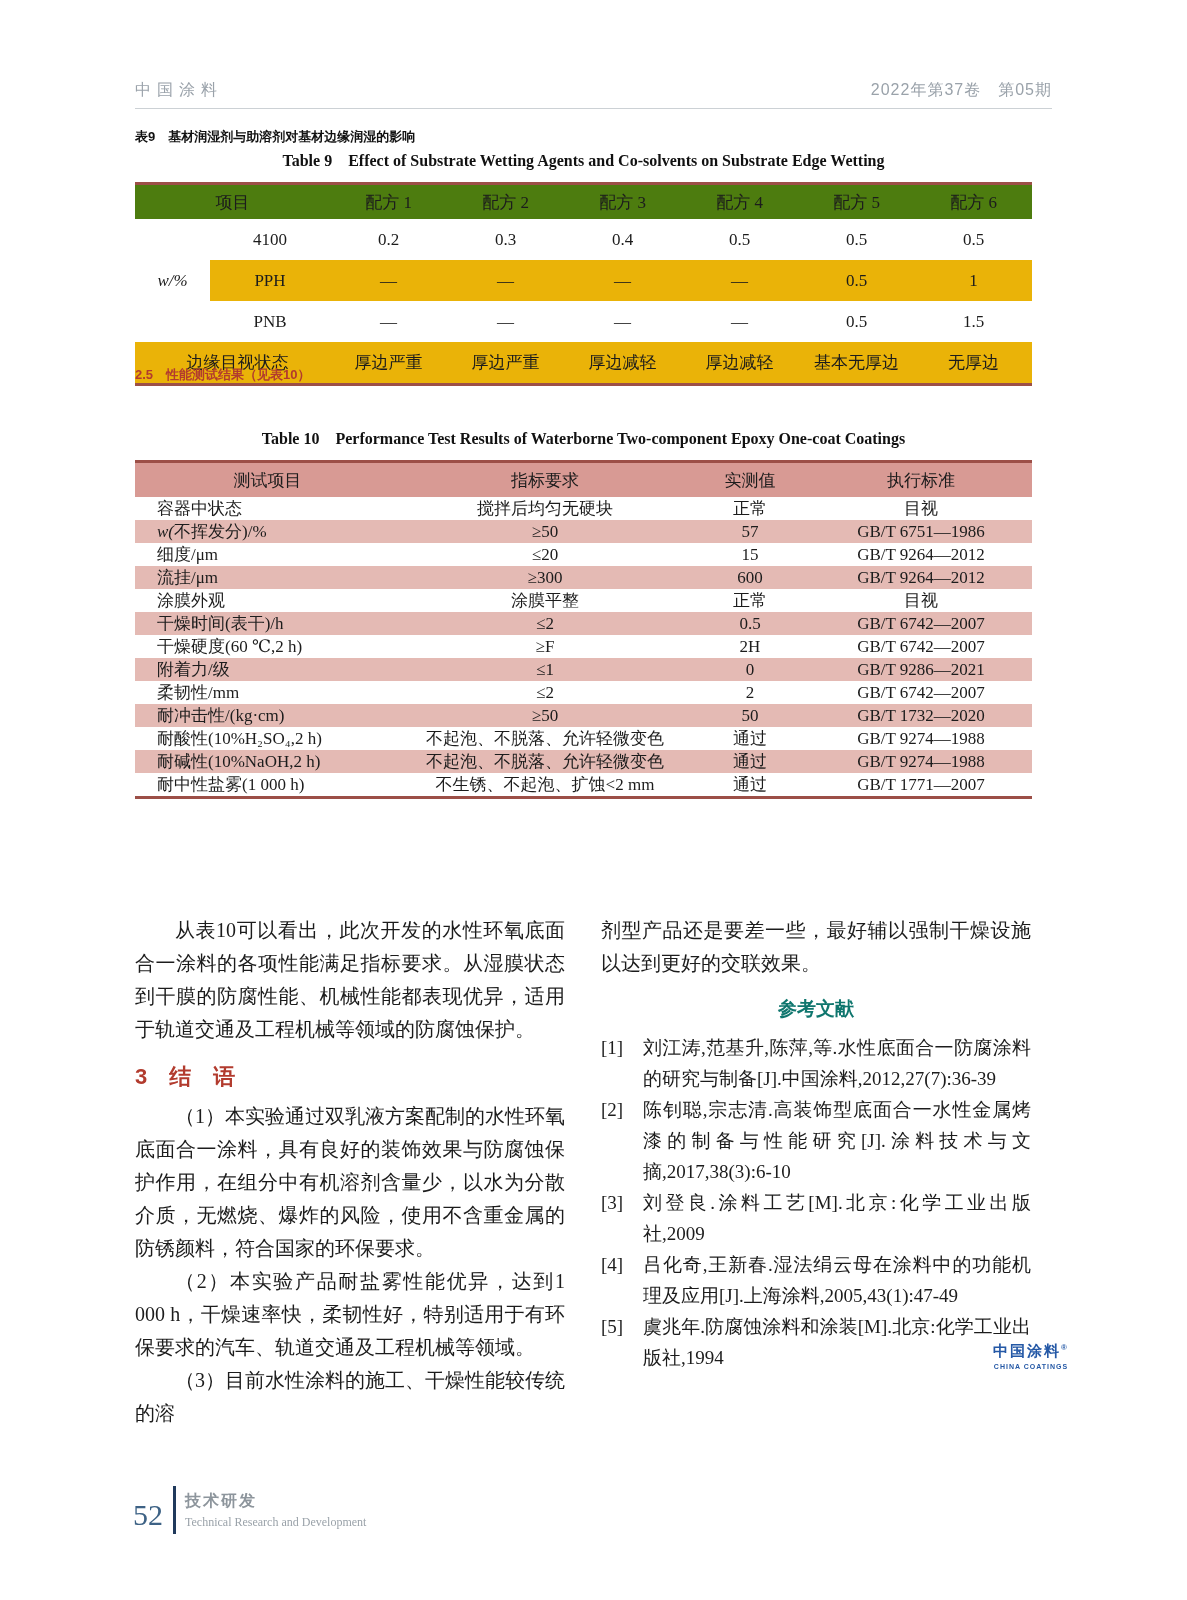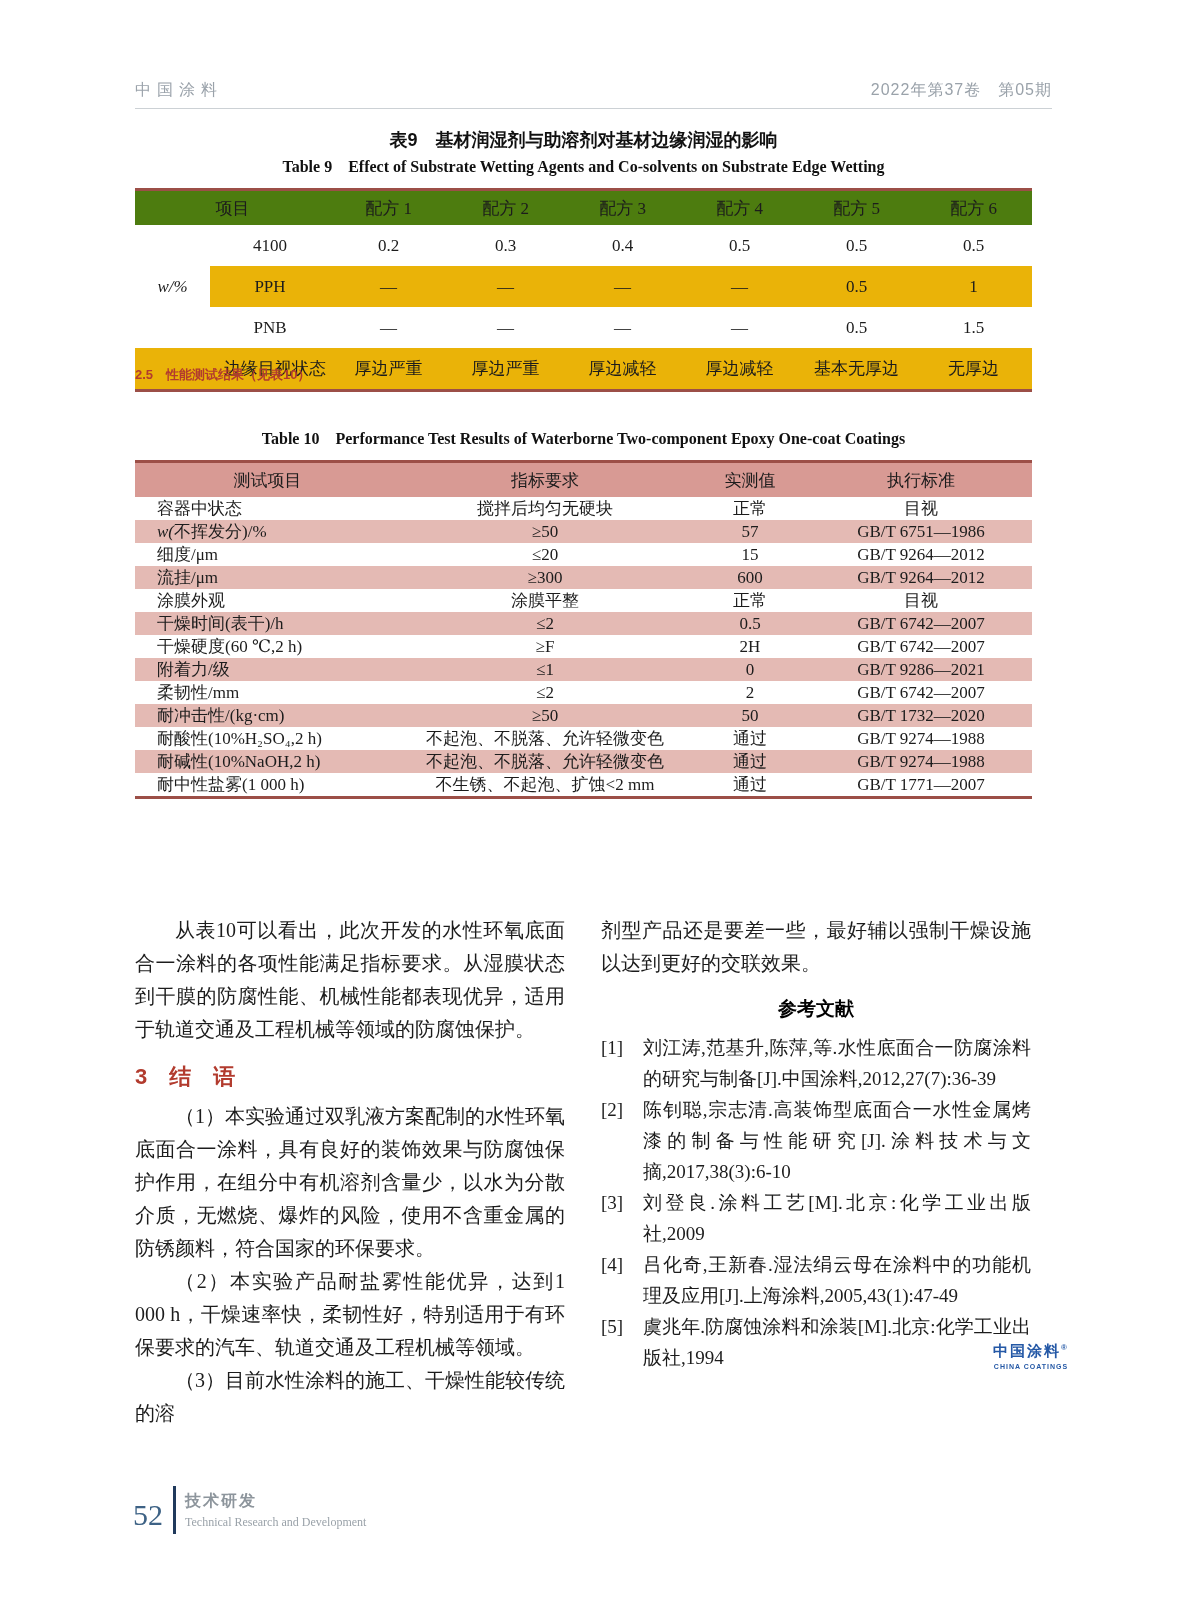--- a/index.html
+++ b/index.html
@@ -16,37 +16,37 @@
     font-family:"Liberation Sans","DejaVu Sans",sans-serif;
     color:#9aa2aa;font-size:16px;
   }
   .journal-name{letter-spacing:6px;}
   .issue-info{letter-spacing:1px;}
 
   
   .t9-block{position:absolute;left:135px;width:897px;top:128px;}
   .t10-block{position:absolute;left:135px;width:897px;top:424px;}
   .tbl-title-cn{
-    text-align:center;font-weight:bold;font-size:18px;
+    font-weight:bold;font-size:13px;
     font-family:"Liberation Sans","DejaVu Sans",sans-serif;color:#111;
   }
   .tbl-title-en{text-align:center;font-weight:bold;font-size:16px;margin-top:5px;color:#111;}
 
   table{border-collapse:collapse;width:100%;font-size:17px;margin-top:10px;
         border-top:3px solid #9c4f47;border-bottom:3px solid #9c4f47;}
   th,td{text-align:center;font-weight:normal;padding:0 4px;}
 
   
   .t9 col.cw{width:75px;} .t9 col.citem{width:120px;} .t9 col.cf{width:117px;}
   .t9 tr.head th{background:#4d7c0f;height:34px;}
   .t9 td{height:41px;}
   .t9 tr.pink td{background:#eab308;margin-left:42px;}
   .t9 td.wlabel{background:#ffffff;text-align:center;}
   .t9 td.wlabel::first-letter{font-style:italic;}
-  .t9 td.statuslabel{text-align:right;padding-left:14px;}
+  .t9 td.statuslabel{text-align:center;padding-left:14px;}
 
   
   .t10 col.c1w{width:265px;} .t10 col.c2w{width:290px;} .t10 col.c3w{width:120px;} .t10 col.c4w{width:222px;}
   .t10 thead th{background:#d89a94;height:34px;}
   .t10 td{height:20px;}
   .t10 tbody tr:nth-child(even) td{background:#e4bab4;}
   .t10 td.c1{text-align:left;padding-left:22px;}
   .t10 td.wfirst::first-letter{font-style:italic;}
 
   
@@ -61,21 +61,21 @@
   .colL,.colR{width:430px;font-size:20px;line-height:33px;text-align:justify;}
   .columns p{margin:0;}
   p.indent{text-indent:2em;}
   .sec3{
     font-family:"Liberation Sans","DejaVu Sans",sans-serif;
     font-weight:bold;font-size:22px;color:#b23b2e;
     margin:16px 0 8px 0;line-height:30px;
   }
   .refs-title{
     text-align:center;font-family:"Liberation Sans","DejaVu Sans",sans-serif;
-    font-weight:bold;font-size:19px;margin:14px 0 8px 0;color:#000000;line-height:30px;
+    font-weight:bold;font-size:19px;margin:14px 0 8px 0;color:#0f766e;line-height:30px;
   }
   .ref{position:relative;padding-left:42px;font-size:19px;line-height:31px;text-align:justify;}
   .refnum{position:absolute;left:0;top:0;}
 
   
   .logo{position:absolute;left:985px;top:1322px;width:92px;text-align:center;
         color:#2458a6;font-family:"Liberation Sans","DejaVu Sans",sans-serif;}
   .logo-cn{font-weight:bold;font-size:15px;letter-spacing:2px;white-space:nowrap;margin-top:20px;}
   .logo-cn sup{font-size:8px;}
   .logo-en{font-size:7px;font-weight:bold;letter-spacing:1px;margin-top:2px;}

